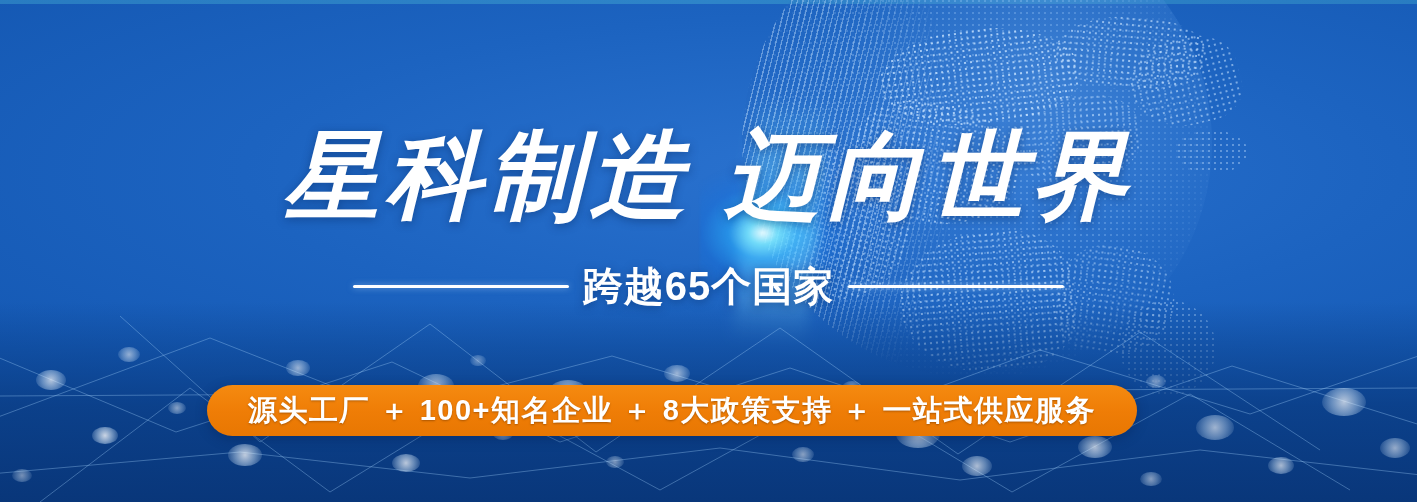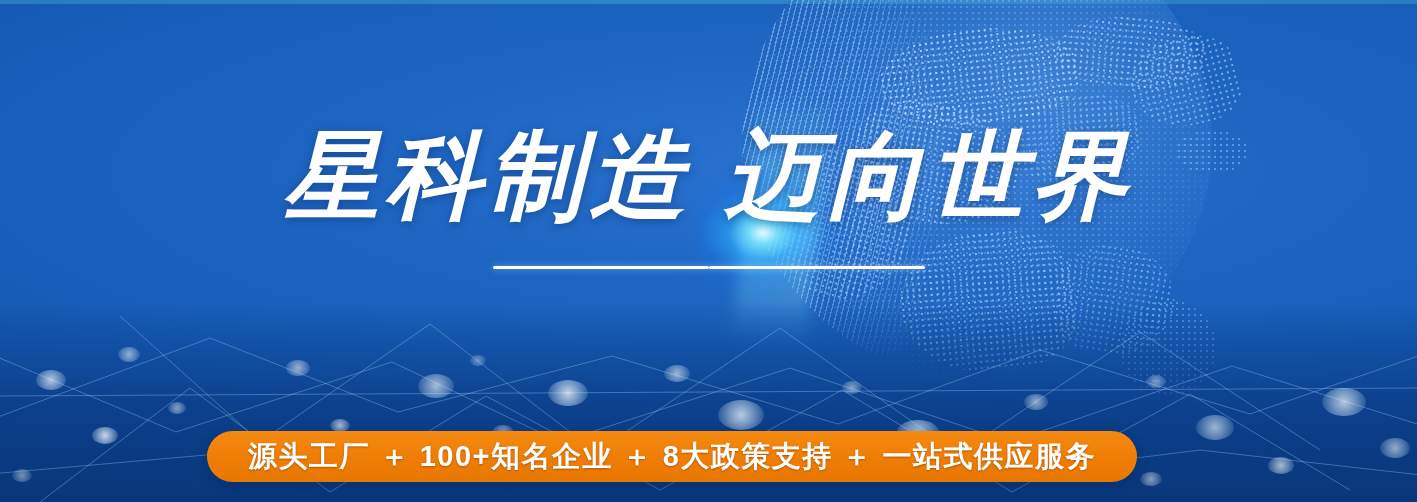--- a/index.html
+++ b/index.html
@@ -169,21 +169,20 @@
   .pill {
     position: absolute;
     left: 207px; top: 385px;
     width: 930px; height: 51px;
     border-radius: 26px;
     background: linear-gradient(180deg, #f58a10 0%, #ef7d06 52%, #e87702 100%);
     box-shadow: 0 3px 12px rgba(4,32,80,.38);
     display: flex;
     align-items: center;
     justify-content: center;
-    margin-top: 46px;
   }
   .pill-text {
     color: #ffffff;
     font-weight: 700;
     font-size: 29px;
     line-height: 1;
     letter-spacing: 1.5px;
     white-space: nowrap;
     text-shadow: 0 1px 2px rgba(120,58,0,.55);
   }
@@ -262,20 +261,21 @@
   </div>
 
   <div class="content">
 
     <div class="headline">
       <span>星科制造</span><span class="gap"></span><span>迈向世界</span>
     </div>
 
     <div class="subline">
       <span class="rule"></span>
+      <span class="sub-text">跨越65个国家</span>
       <span class="rule"></span>
     </div>
 
     <div class="pill">
       <span class="pill-text">源头工厂 ＋ 100+知名企业 ＋ 8大政策支持 ＋ 一站式供应服务</span>
     </div>
 
   </div>
 </div>
 

